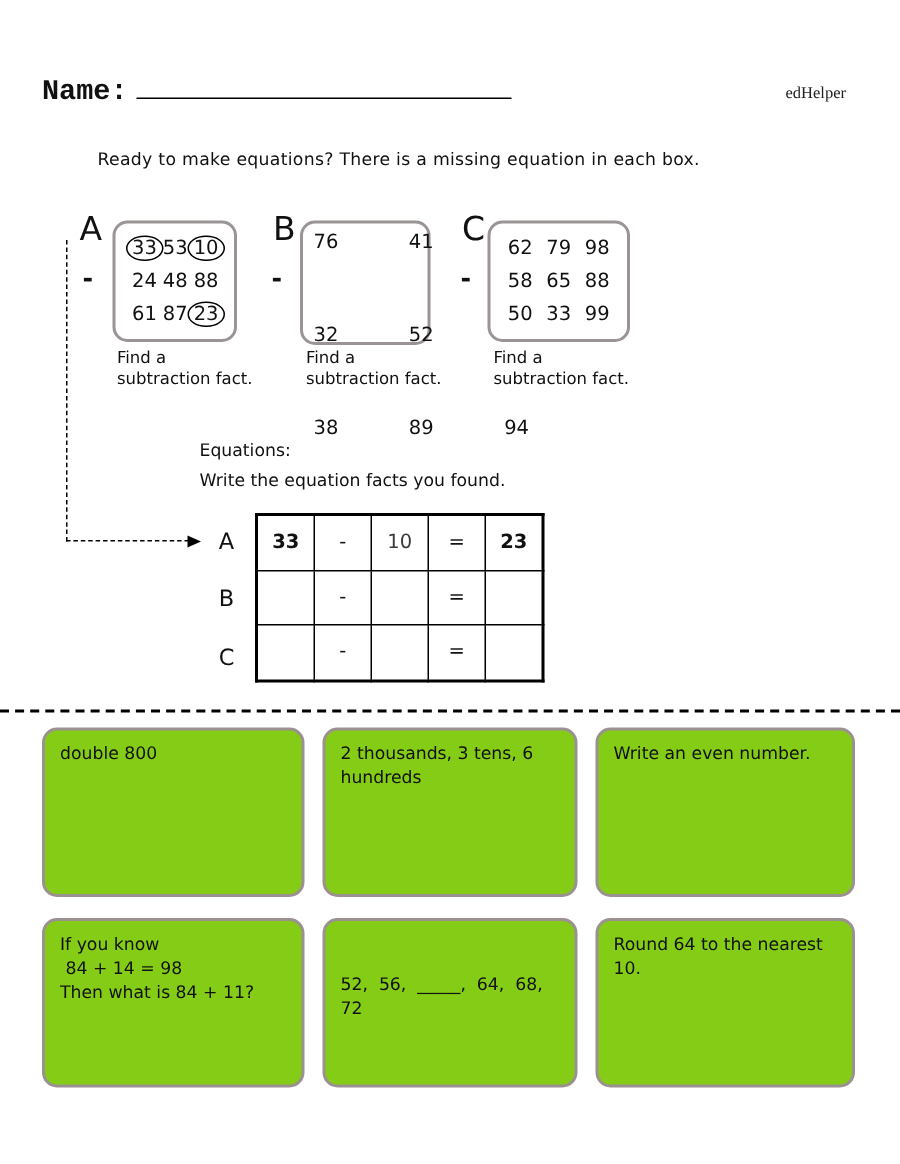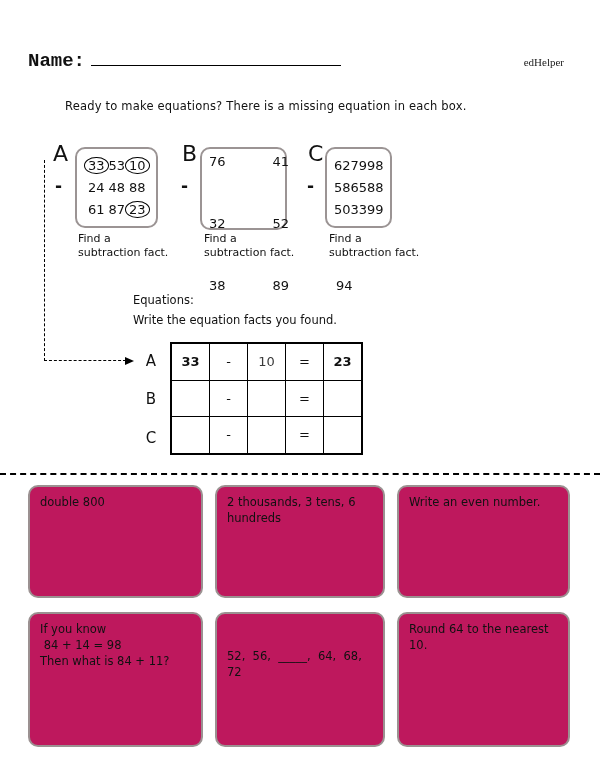--- a/index.html
+++ b/index.html
@@ -46,25 +46,25 @@
   .arrow-head{
     position:absolute;left:125px;top:356.5px;width:0;height:0;
     border-left:9px solid #000;border-top:4.5px solid transparent;border-bottom:4.5px solid transparent;
   }
 
   .divider{position:absolute;left:0;top:473px;width:600px;height:0;border-top:2px dashed #000;}
 
   
   .card{
     position:absolute;border:2px solid #9b9191;border-radius:10px;box-sizing:border-box;
-    padding:7px 10px;font-size:11.5px;line-height:16px;white-space:pre-wrap;background:#be185d;
+    padding:7px 10px;font-size:11.5px;line-height:16px;white-space:pre-wrap;background:#84cc16;
   }
   .card.c-seq{padding-top:34px;}
   .r1{top:485px;height:113px;}
-  .r2{top:612px;height:135px;}
+  .r2{top:612px;height:113px;}
   .col1{left:28px;width:175px;}
   .col2{left:215px;width:170px;}
   .col3{left:397px;width:173px;}
 </style>
 </head>
 <body>
 
 <div class="page">
 
   <div class="brand">edHelper</div>
@@ -108,21 +108,21 @@
     <span class="num">89</span>
     <span class="num">94</span>
   </div>
   <div class="caption" style="left:204px;top:232px;">
     <div>Find a</div>
     <div>subtraction fact.</div>
   </div>
 
   <div class="pz-letter" style="left:308px;top:143px;">C</div>
   <div class="pz-minus" style="left:307px;top:176px;">-</div>
-  <div class="numbox" style="left:325px;top:147px;width:67px;height:81px;">
+  <div class="numbox" style="left:325px;top:147px;width:95px;height:81px;">
     <span class="num">62</span>
     <span class="num">79</span>
     <span class="num">98</span>
     <span class="num">58</span>
     <span class="num">65</span>
     <span class="num">88</span>
     <span class="num">50</span>
     <span class="num">33</span>
     <span class="num">99</span>
   </div>

